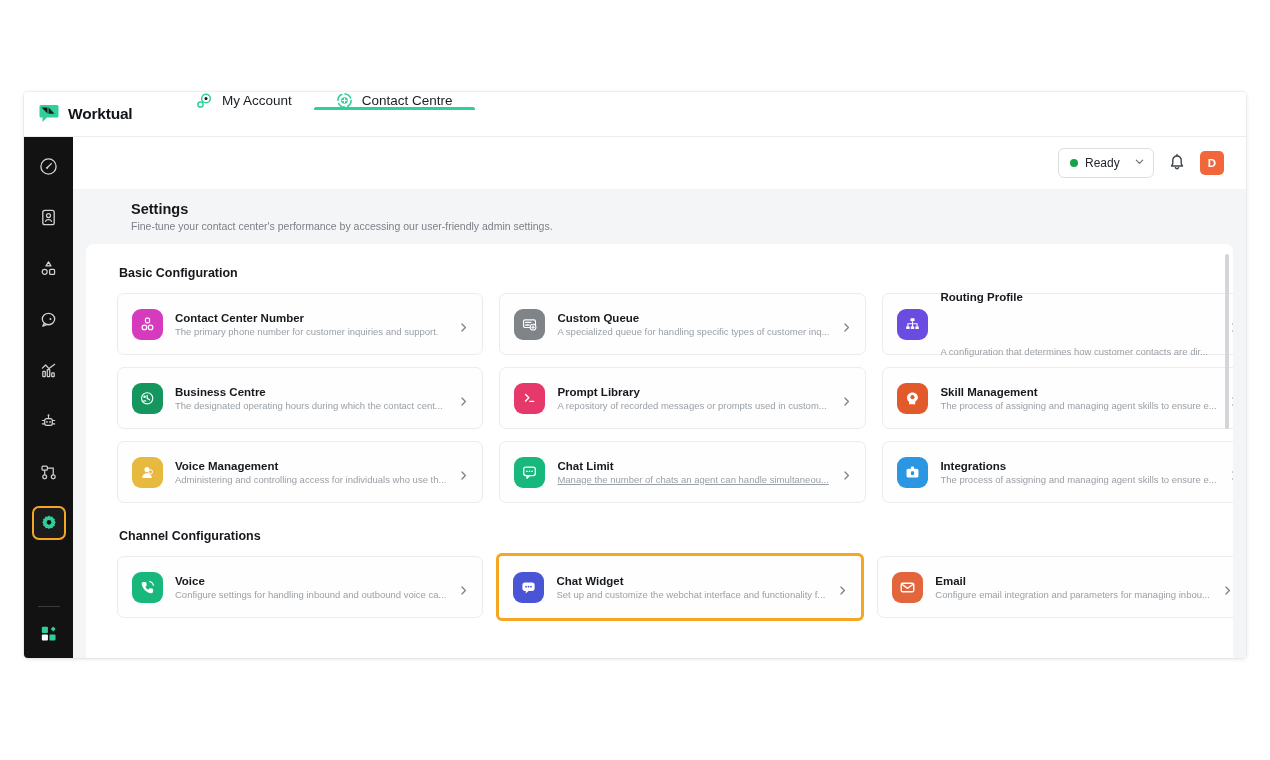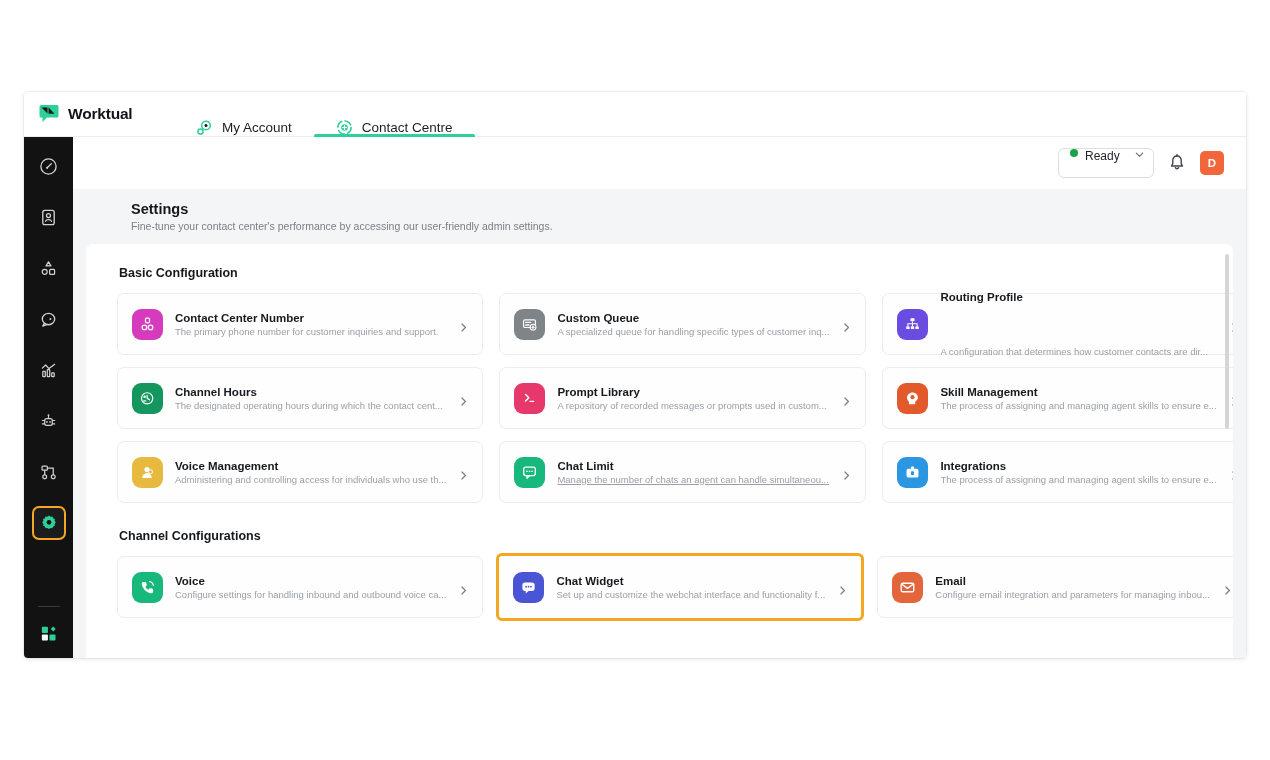--- a/index.html
+++ b/index.html
@@ -37,21 +37,21 @@
   .brand {
     display: flex; align-items: center; gap: 8px;
     padding: 0 14px 0 14px;
     width: 150px;
   }
   .brand-mark { width: 22px; height: 20px; position: relative; flex: 0 0 auto; }
   .brand-name {
     font-size: 15.5px; font-weight: bold; color: #111418;
     letter-spacing: -0.2px;
   }
-  .tabs { display: flex; align-items: flex-end; gap: 0; }
+  .tabs { display: flex; align-items: flex-start; gap: 0; }
   .tab {
     display: flex; align-items: center; gap: 9px;
     padding: 0 22px;
     font-size: 13.5px; color: #1b1f24;
     cursor: pointer;
     position: relative;
   }
   .tab.active { font-weight: normal; }
   .tab.active::after {
     content: ""; position: absolute; left: 0; right: 0; bottom: -1px;
@@ -95,21 +95,21 @@
   .statusbar {
     height: 52px; flex: 0 0 auto;
     background: #ffffff;
     display: flex; align-items: center; justify-content: flex-end;
     padding-right: 22px; gap: 13px;
   }
   .status-pill {
     height: 30px; min-width: 96px;
     border: 1px solid #dedede; border-radius: 6px;
     background: #fff;
-    display: flex; align-items: flex-start; gap: 7px;
+    display: flex; align-items: center; gap: 7px;
     padding: 0 8px 0 11px;
     font-size: 12px; color: #22262b;
     cursor: pointer;
   }
   .dot-green { width: 8px; height: 8px; border-radius: 50%; background: #16a34a; flex: 0 0 auto; }
   .pill-label { flex: 1 1 auto; }
   .bell { width: 20px; height: 20px; cursor: pointer; }
   .avatar {
     width: 24px; height: 24px; border-radius: 5px;
     background: #f2663c; color: #fff;
@@ -426,21 +426,21 @@
                 <div class="card">
                   <span class="card-ico" style="background:#16965f">
                     <svg width="17" height="17" viewBox="0 0 20 20">
                       <circle cx="9.6" cy="9.8" r="6.6" fill="none" stroke="#fff" stroke-width="1.4"></circle>
                       <path d="M9.6 6.2 V9.8 L12.4 11.6" stroke="#fff" stroke-width="1.4" fill="none" stroke-linecap="round"></path>
                       <circle cx="6.6" cy="8" r="1.5" fill="#fff"></circle>
                       <path d="M4.2 13.6 C4.8 11.4 8.4 11.4 9 13.6" fill="#fff"></path>
                     </svg>
                   </span>
                   <span class="card-text">
-                    <span class="card-title" style="display: block;">Channel Hours</span>
+                    <span class="card-title" style="display: block;">Business Centre</span>
                     <span class="card-desc" style="display: block;">The designated operating hours during which the contact cent...</span>
                   </span>
                   <span class="chev"><svg width="11" height="11" viewBox="0 0 12 12">
                       <path d="M4.3 2.2 L8.1 6 L4.3 9.8" fill="none" stroke="currentColor" stroke-width="1.35" stroke-linecap="round" stroke-linejoin="round"></path>
                     </svg></span>
                 </div>
                 <div class="card">
                   <span class="card-ico" style="background:#e6386b">
                     <svg width="17" height="17" viewBox="0 0 20 20">
                       <path d="M5.4 5.4 L9.2 9.2 L5.4 13" fill="none" stroke="#fff" stroke-width="1.7" stroke-linecap="round" stroke-linejoin="round"></path>

